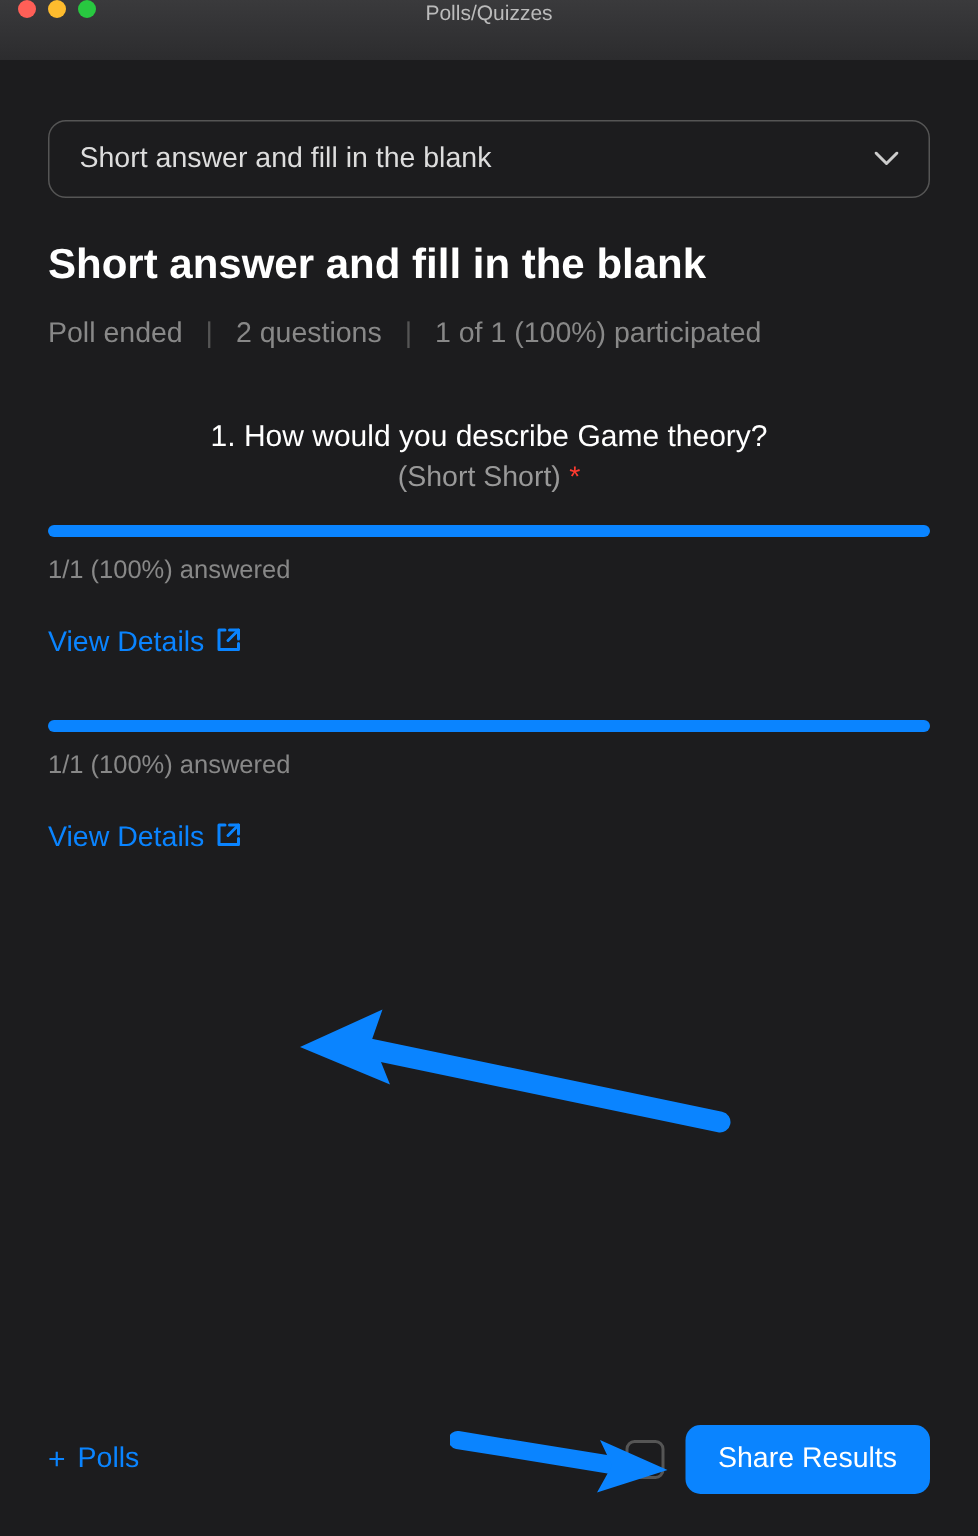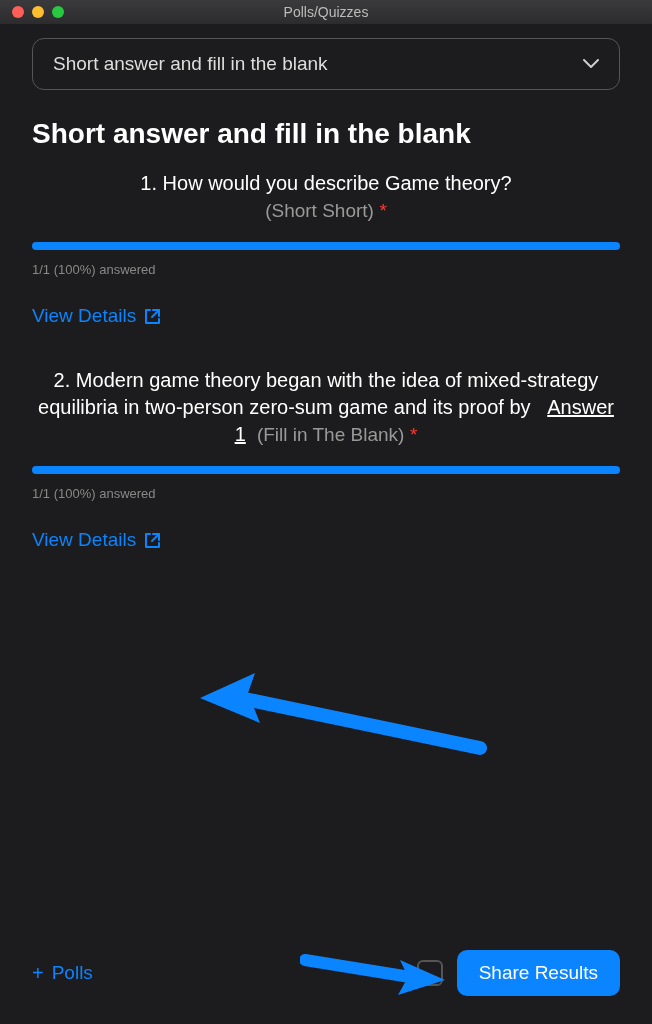--- a/index.html
+++ b/index.html
@@ -10,24 +10,23 @@
     body {
       width: 652px;
       height: 1024px;
       background: #1c1c1e;
       font-family: -apple-system, BlinkMacSystemFont, "Segoe UI", Helvetica, Arial, sans-serif;
       color: #fff;
       overflow: hidden;
       position: relative;
     }
     .titlebar {
-      height: 24px;
+      height: 40px;
       background: linear-gradient(to bottom, #3a3a3c 0%, #2c2c2e 100%);
       display: flex;
-      align-items: center;
       padding: 0 12px;
       position: relative;
     }
     .traffic-lights {
       display: flex;
       gap: 8px;
       position: absolute;
       left: 12px;
     }
     .traffic-light {
@@ -38,21 +37,21 @@
     .tl-red { background: #ff5f57; }
     .tl-yellow { background: #febc2e; }
     .tl-green { background: #28c840; }
     .titlebar-title {
       color: #bbb;
       font-size: 14px;
       font-weight: 500;
       margin: 0 auto;
     }
     .content {
-      padding: 14px 32px;
+      padding: 40px 32px;
     }
     .dropdown {
       border: 1px solid #555;
       border-radius: 12px;
       padding: 14px 20px;
       display: flex;
       align-items: center;
       justify-content: space-between;
       cursor: pointer;
       margin-bottom: 28px;
@@ -107,28 +106,28 @@
     }
     .progress-bar {
       height: 8px;
       background: #0a84ff;
       border-radius: 4px;
       margin: 18px 0 12px 0;
       width: 100%;
     }
     .answered-text {
       color: #888;
-      font-size: 13px;
+      font-size: 17px;
       margin-bottom: 28px;
     }
     .view-details-link {
       color: #0a84ff;
       font-size: 19px;
       display: inline-flex;
-      align-items: center;
+      align-items: flex-start;
       gap: 8px;
       cursor: pointer;
       font-weight: 400;
     }
     .external-icon {
       width: 17px;
       height: 17px;
     }
     .bottom-bar {
       position: absolute;
@@ -206,20 +205,27 @@
 
   <div class="dropdown">
     <span class="dropdown-label">Short answer and fill in the blank</span>
     <svg class="chevron-down" viewBox="0 0 16 10" fill="none">
       <path d="M1 1 L8 8 L15 1" stroke="#ccc" stroke-width="2" stroke-linecap="round" stroke-linejoin="round"></path>
     </svg>
   </div>
 
   <h1 class="page-title">Short answer and fill in the blank</h1>
 
+  <div class="poll-meta">
+    <span>Poll ended</span>
+    <span class="sep">|</span>
+    <span>2 questions</span>
+    <span class="sep">|</span>
+    <span>1 of 1 (100%) participated</span>
+  </div>
 
   <div class="question-block">
     <div class="question-text">
       <span>1.</span>
       <span>How would you describe Game theory?</span><br>
       <span class="question-type">(Short Short)</span>
       <span class="required-star">*</span>
     </div>
     <div class="progress-bar"></div>
     <div class="answered-text">1/1 (100%) answered</div>
@@ -227,27 +233,20 @@
       <span>View Details</span>
       <svg class="external-icon" viewBox="0 0 17 17" fill="none">
         <path d="M6 2 H2 V15 H15 V11" stroke="#0a84ff" stroke-width="2" stroke-linecap="round" stroke-linejoin="round"></path>
         <path d="M9 2 H15 V8" stroke="#0a84ff" stroke-width="2" stroke-linecap="round" stroke-linejoin="round"></path>
         <path d="M15 2 L8 9" stroke="#0a84ff" stroke-width="2" stroke-linecap="round"></path>
       </svg>
     </a>
   </div>
 
   <div class="question-block">
-    <div class="question-text">
-      <span>2.</span>
-      <span>Modern game theory began with the idea of mixed-strategy equilibria in two-person zero-sum game and its proof by</span>
-      &nbsp;&nbsp;<span class="answer-slot">Answer 1</span>&nbsp;
-      <span class="question-type">(Fill in The Blank)</span>
-      <span class="required-star">*</span>
-    </div>
     <div class="progress-bar"></div>
     <div class="answered-text">1/1 (100%) answered</div>
     <a class="view-details-link">
       <span>View Details</span>
       <svg class="external-icon" viewBox="0 0 17 17" fill="none">
         <path d="M6 2 H2 V15 H15 V11" stroke="#0a84ff" stroke-width="2" stroke-linecap="round" stroke-linejoin="round"></path>
         <path d="M9 2 H15 V8" stroke="#0a84ff" stroke-width="2" stroke-linecap="round" stroke-linejoin="round"></path>
         <path d="M15 2 L8 9" stroke="#0a84ff" stroke-width="2" stroke-linecap="round"></path>
       </svg>
     </a>

